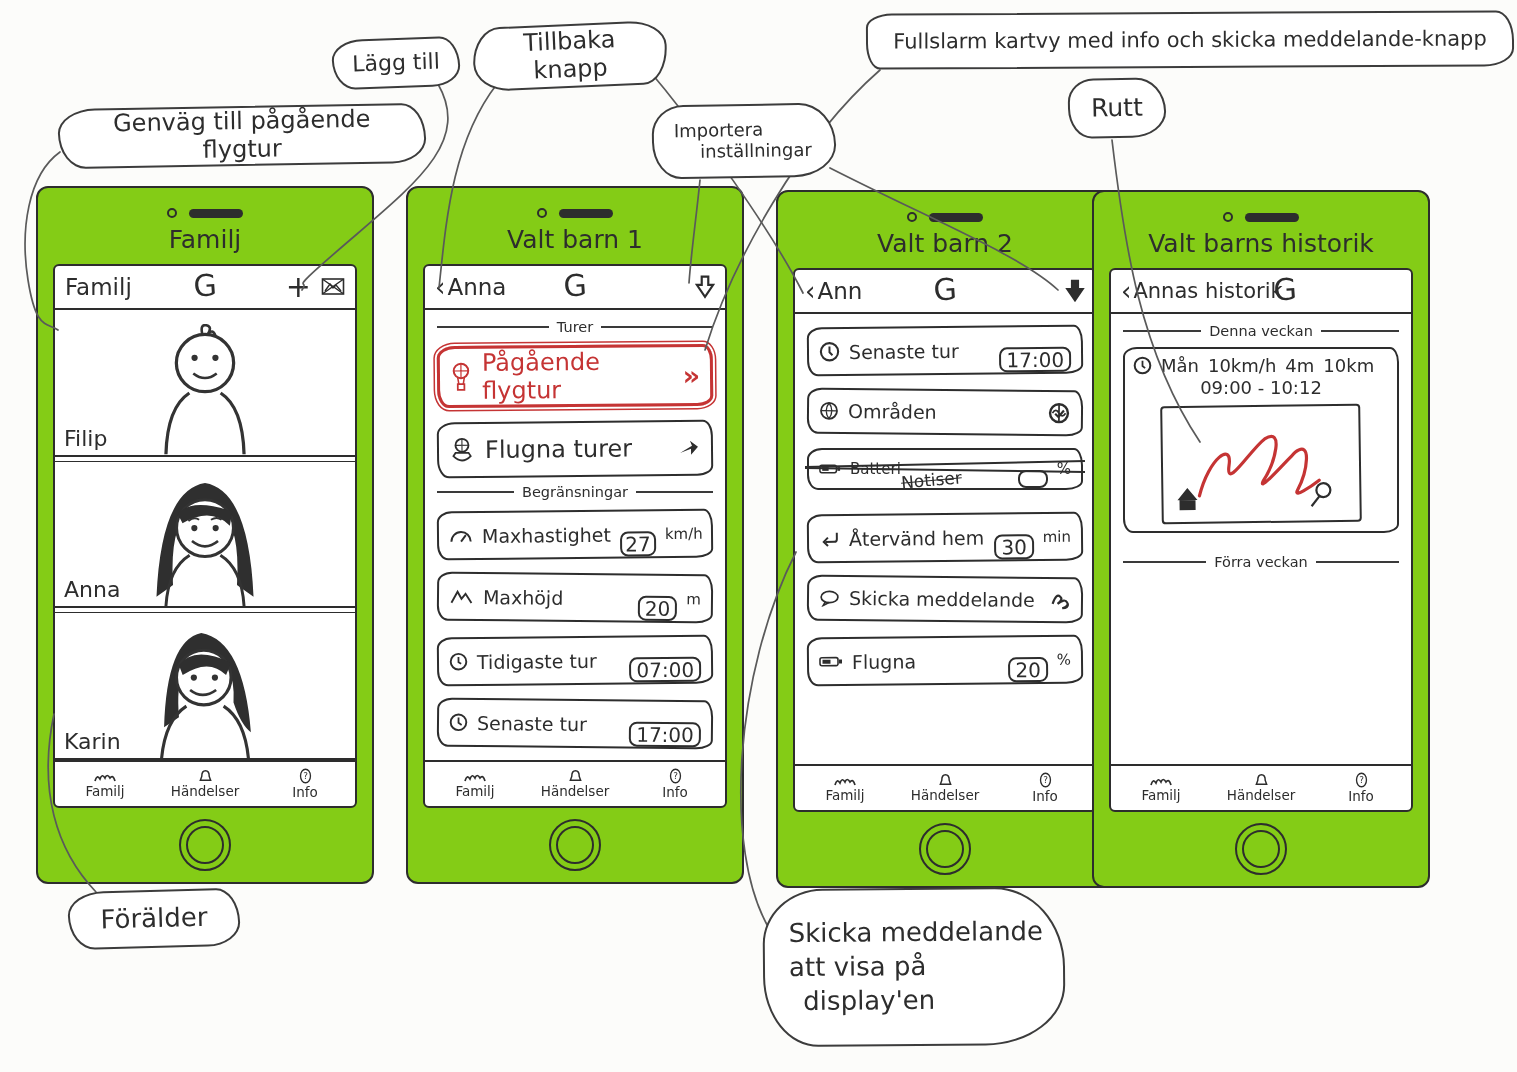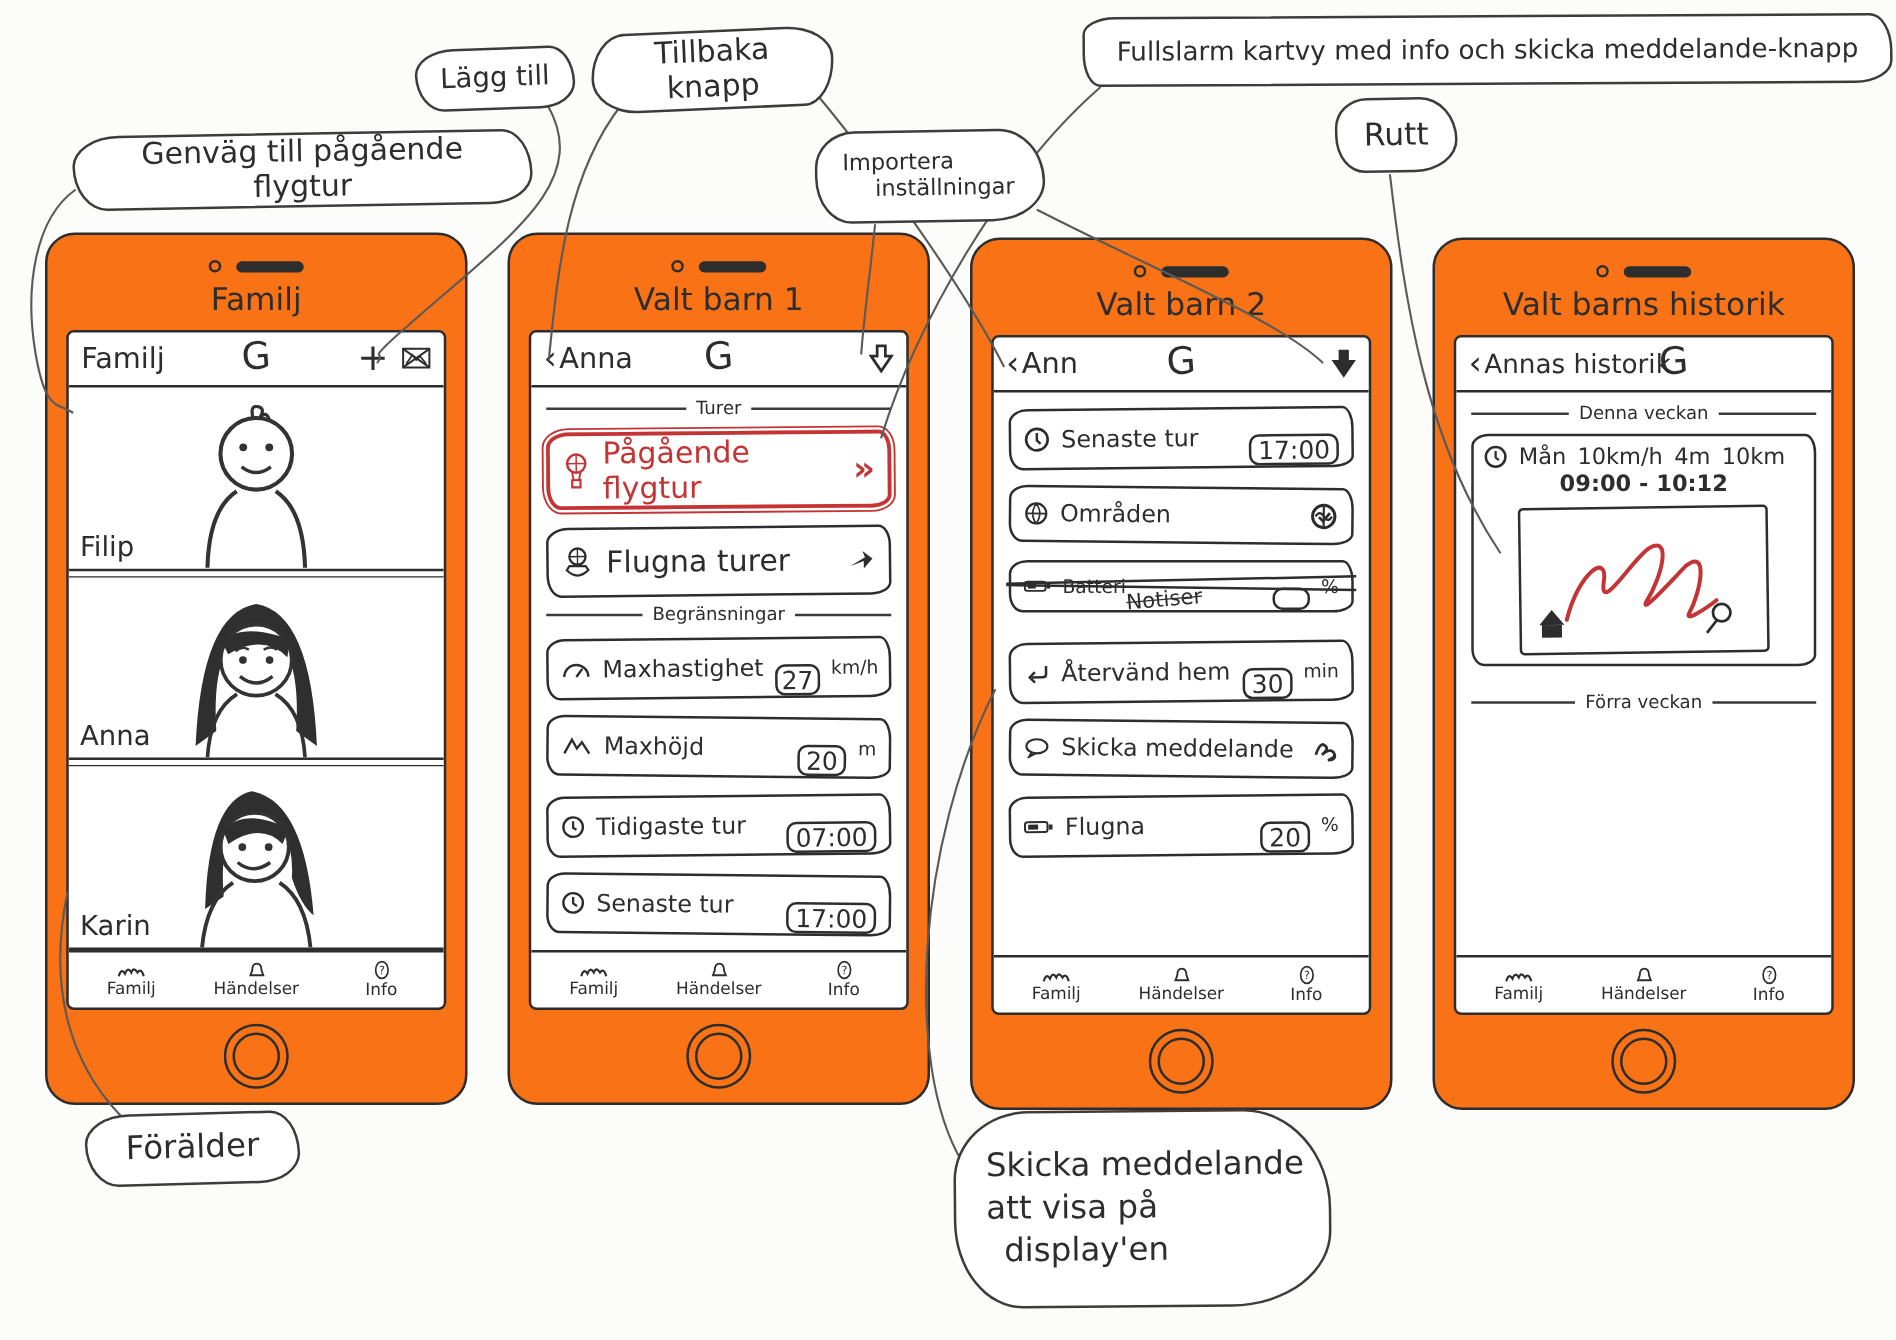--- a/index.html
+++ b/index.html
@@ -14,22 +14,22 @@
   
   .bubble { position:absolute; z-index:6; background:#fff; border:2.5px solid #3c3c3c;
             display:flex; flex-direction:column; align-items:center; justify-content:center;
             text-align:center; padding:6px 16px; line-height:1.15; }
   .b-pill   { border-radius:46px 30px 42px 34px / 30px 44px 30px 44px; }
   .b-blob   { border-radius:38px 52px 34px 50px / 50px 34px 52px 38px; }
   .b-long   { border-radius:26px 18px 30px 14px / 14px 30px 18px 26px; }
   .b-cloud  { border-radius:60px 70px 80px 55px / 55px 80px 60px 70px; }
 
   
-  .phone { position:absolute; width:338px; height:698px; background:#f97316; z-index:3;
-           border:2.5px solid #2d2d2d; border-radius:24px; }
+  .phone { position:absolute; width:338px; height:698px; background:#84cc16; z-index:3;
+           border:2.5px solid #2d2d2d; border-radius:12px; }
   .cam-row { position:absolute; top:20px; left:0; width:100%; display:flex; gap:12px;
              align-items:center; justify-content:center; }
   .cam-dot { width:10px; height:10px; border:2px solid #2d2d2d; border-radius:50%; }
   .cam-bar { width:54px; height:9px; background:#2d2d2d; border-radius:6px; }
   .bezel-label { position:absolute; top:37px; left:0; width:100%; text-align:center; font-size:25px; }
   .screen { position:absolute; top:76px; left:15px; right:15px; height:544px; background:#fff;
             border:2.5px solid #2d2d2d; border-radius:6px; display:flex; flex-direction:column; overflow:hidden; }
   .home { position:absolute; bottom:11px; left:50%; transform:translateX(-50%);
           width:52px; height:52px; border:2.5px solid #2d2d2d; border-radius:50%; }
   .home::after { content:""; position:absolute; inset:5px; border:2px solid #2d2d2d; border-radius:50%; }
@@ -83,21 +83,21 @@
   .row.thin .strike { position:absolute; left:-4px; right:-4px; top:13px; border-top:2.5px solid #2d2d2d;
                        transform:rotate(-1.2deg); }
   .row.thin .strike.s2 { top:19px; transform:rotate(0.8deg); }
   .overwrite { position:absolute; left:34%; top:20px; font-size:17px; transform:rotate(-5deg);
                text-decoration:line-through; }
 
   
   .hist-card { margin:5px 12px; border:2.5px solid #2d2d2d; padding:6px 8px; flex:0 0 auto;
                border-radius:14px 9px 15px 10px / 10px 15px 9px 14px; }
   .trip-line { display:flex; gap:9px; align-items:center; font-size:18px; flex-wrap:nowrap; }
-  .trip-time { text-align:center; font-size:18px; margin-top:1px;font-weight:bold; }
+  .trip-time { text-align:center; font-size:18px; margin-top:1px; }
   .mapbox { border:2px solid #2d2d2d; border-radius:4px; margin:7px auto 2px; position:relative;
             transform:rotate(-0.8deg); background:#fff; }
   .map1 { width:200px; height:118px; }
   .map2 { width:178px; height:62px; }
   .squig { margin-left:6px; }
 
   .icon { display:inline-flex; align-items:center; }
 </style>
 </head>
 <body>
@@ -465,21 +465,21 @@
                 <text x="7" y="12.5" font-size="10" text-anchor="middle" fill="#2d2d2d">?</text>
               </svg>
             </span>
           <span>Info</span>
         </div>
       </div>
     </div>
     <div class="home"></div>
   </div>
 
-  <div class="phone" style="left:1146px; top:190px;">
+  <div class="phone" style="left:1092px; top:190px;">
     <div class="cam-row">
         <span class="cam-dot"></span>
         <span class="cam-bar"></span>
       </div>
     <div class="bezel-label">Valt barns historik</div>
     <div class="screen">
       <div class="hdr">
         <span class="hdr-back">‹</span>
         <span class="hdr-title" style="font-size:21px">Annas historik</span>
         <span class="hdr-logo" style="left:58%">G</span>

